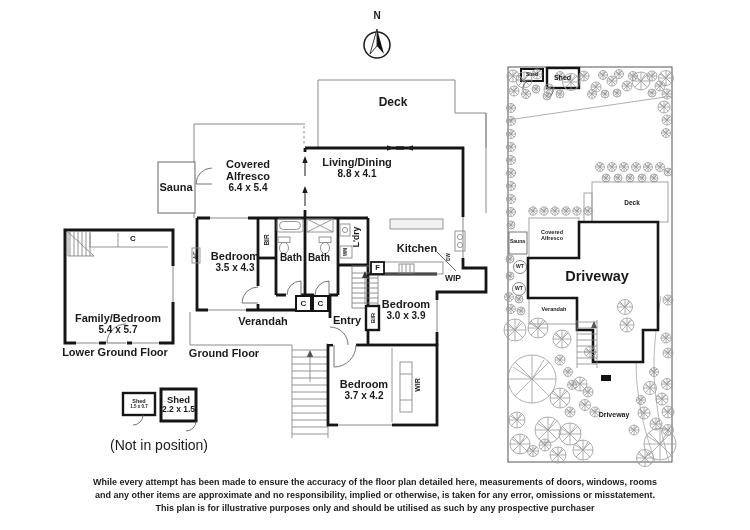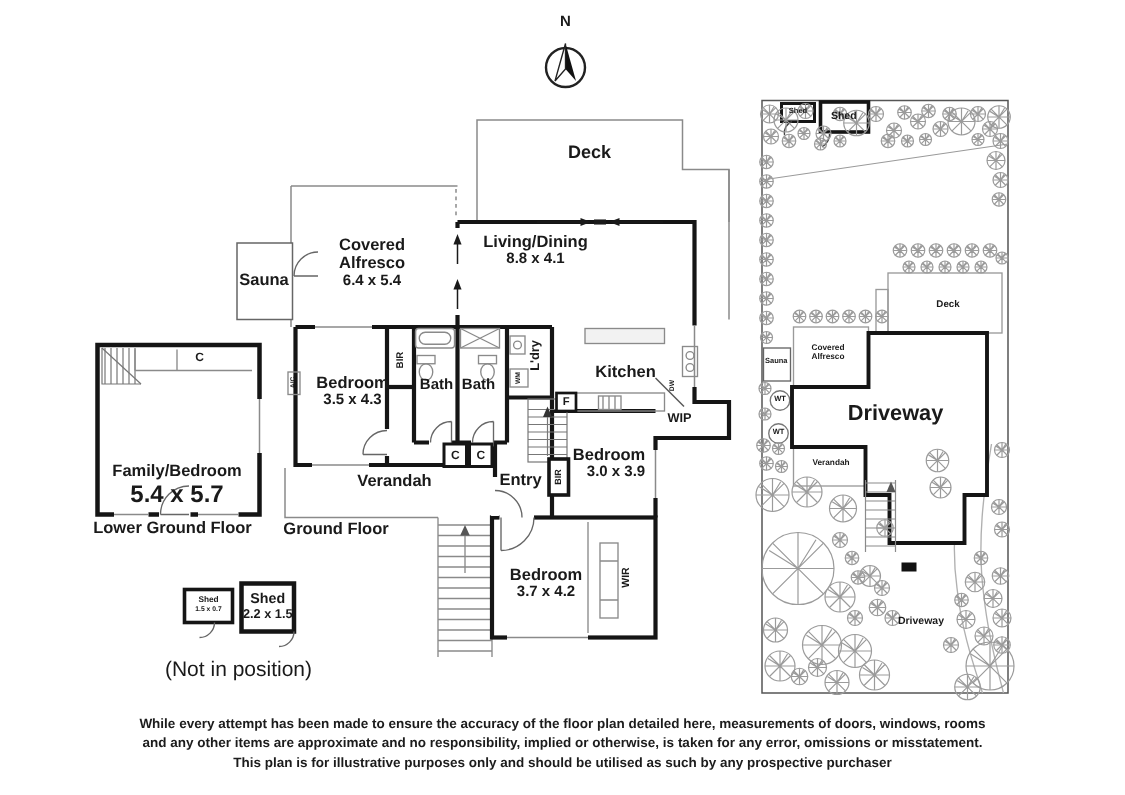--- a/index.html
+++ b/index.html
@@ -332,36 +332,36 @@
 <div class="lbl" style="left:319px;top:258px;font-size:10px;">Bath</div>
 <div class="lbl rot" style="left:357px;top:237px;font-size:8.5px;">L'dry</div>
 <div class="lbl rot" style="left:346px;top:252px;font-size:4.5px;">WM</div>
 <div class="lbl rot" style="left:196px;top:255px;font-size:4.5px;">A/C</div>
 <div class="lbl" style="left:417px;top:249px;font-size:11px;">Kitchen</div>
 <div class="lbl" style="left:377.5px;top:268px;font-size:7.5px;">F</div>
 <div class="lbl rot" style="left:449px;top:257px;font-size:4.5px;">DW</div>
 <div class="lbl" style="left:453px;top:279px;font-size:8.5px;">WIP</div>
 <div class="lbl" style="left:406px;top:310px;font-size:11px;">
   <span>Bedroom</span>
-  <span class="dims" style="font-size:10px;text-align:right;">3.0 x 3.9</span>
+  <span class="dims" style="font-size:10px;">3.0 x 3.9</span>
 </div>
 <div class="lbl rot" style="left:372.5px;top:318px;font-size:6px;">BIR</div>
 <div class="lbl" style="left:347px;top:321px;font-size:11px;">Entry</div>
 <div class="lbl" style="left:303.5px;top:303.5px;font-size:8px;">C</div>
 <div class="lbl" style="left:320.5px;top:303.5px;font-size:8px;">C</div>
 <div class="lbl" style="left:263px;top:322px;font-size:11px;">Verandah</div>
 <div class="lbl" style="left:224px;top:354px;font-size:11px;">Ground Floor</div>
 <div class="lbl" style="left:364px;top:390px;font-size:11px;">
   <span>Bedroom</span>
   <span class="dims" style="font-size:10px;text-align:center;">3.7 x 4.2</span>
 </div>
 <div class="lbl rot" style="left:418px;top:385px;font-size:7px;">WIR</div>
 <div class="lbl" style="left:118px;top:292px;font-size:11px;margin-top:32px;">
   <span>Family/Bedroom</span>
-  <span class="dims" style="font-size:16px;">5.4 x 5.7</span>
+  <span class="dims" style="font-size:10px;">5.4 x 5.7</span>
 </div>
 <div class="lbl" style="left:133px;top:239px;font-size:8px;">C</div>
 <div class="lbl" style="left:115px;top:353px;font-size:11px;">Lower Ground Floor</div>
 
 <div class="lbl" style="left:139px;top:404px;font-size:5.5px;">
   <span>Shed</span>
   <span class="dims" style="font-size:4.5px;">1.5 x 0.7</span>
 </div>
 <div class="lbl" style="left:178.5px;top:405px;font-size:9.5px;">
   <span>Shed</span>

